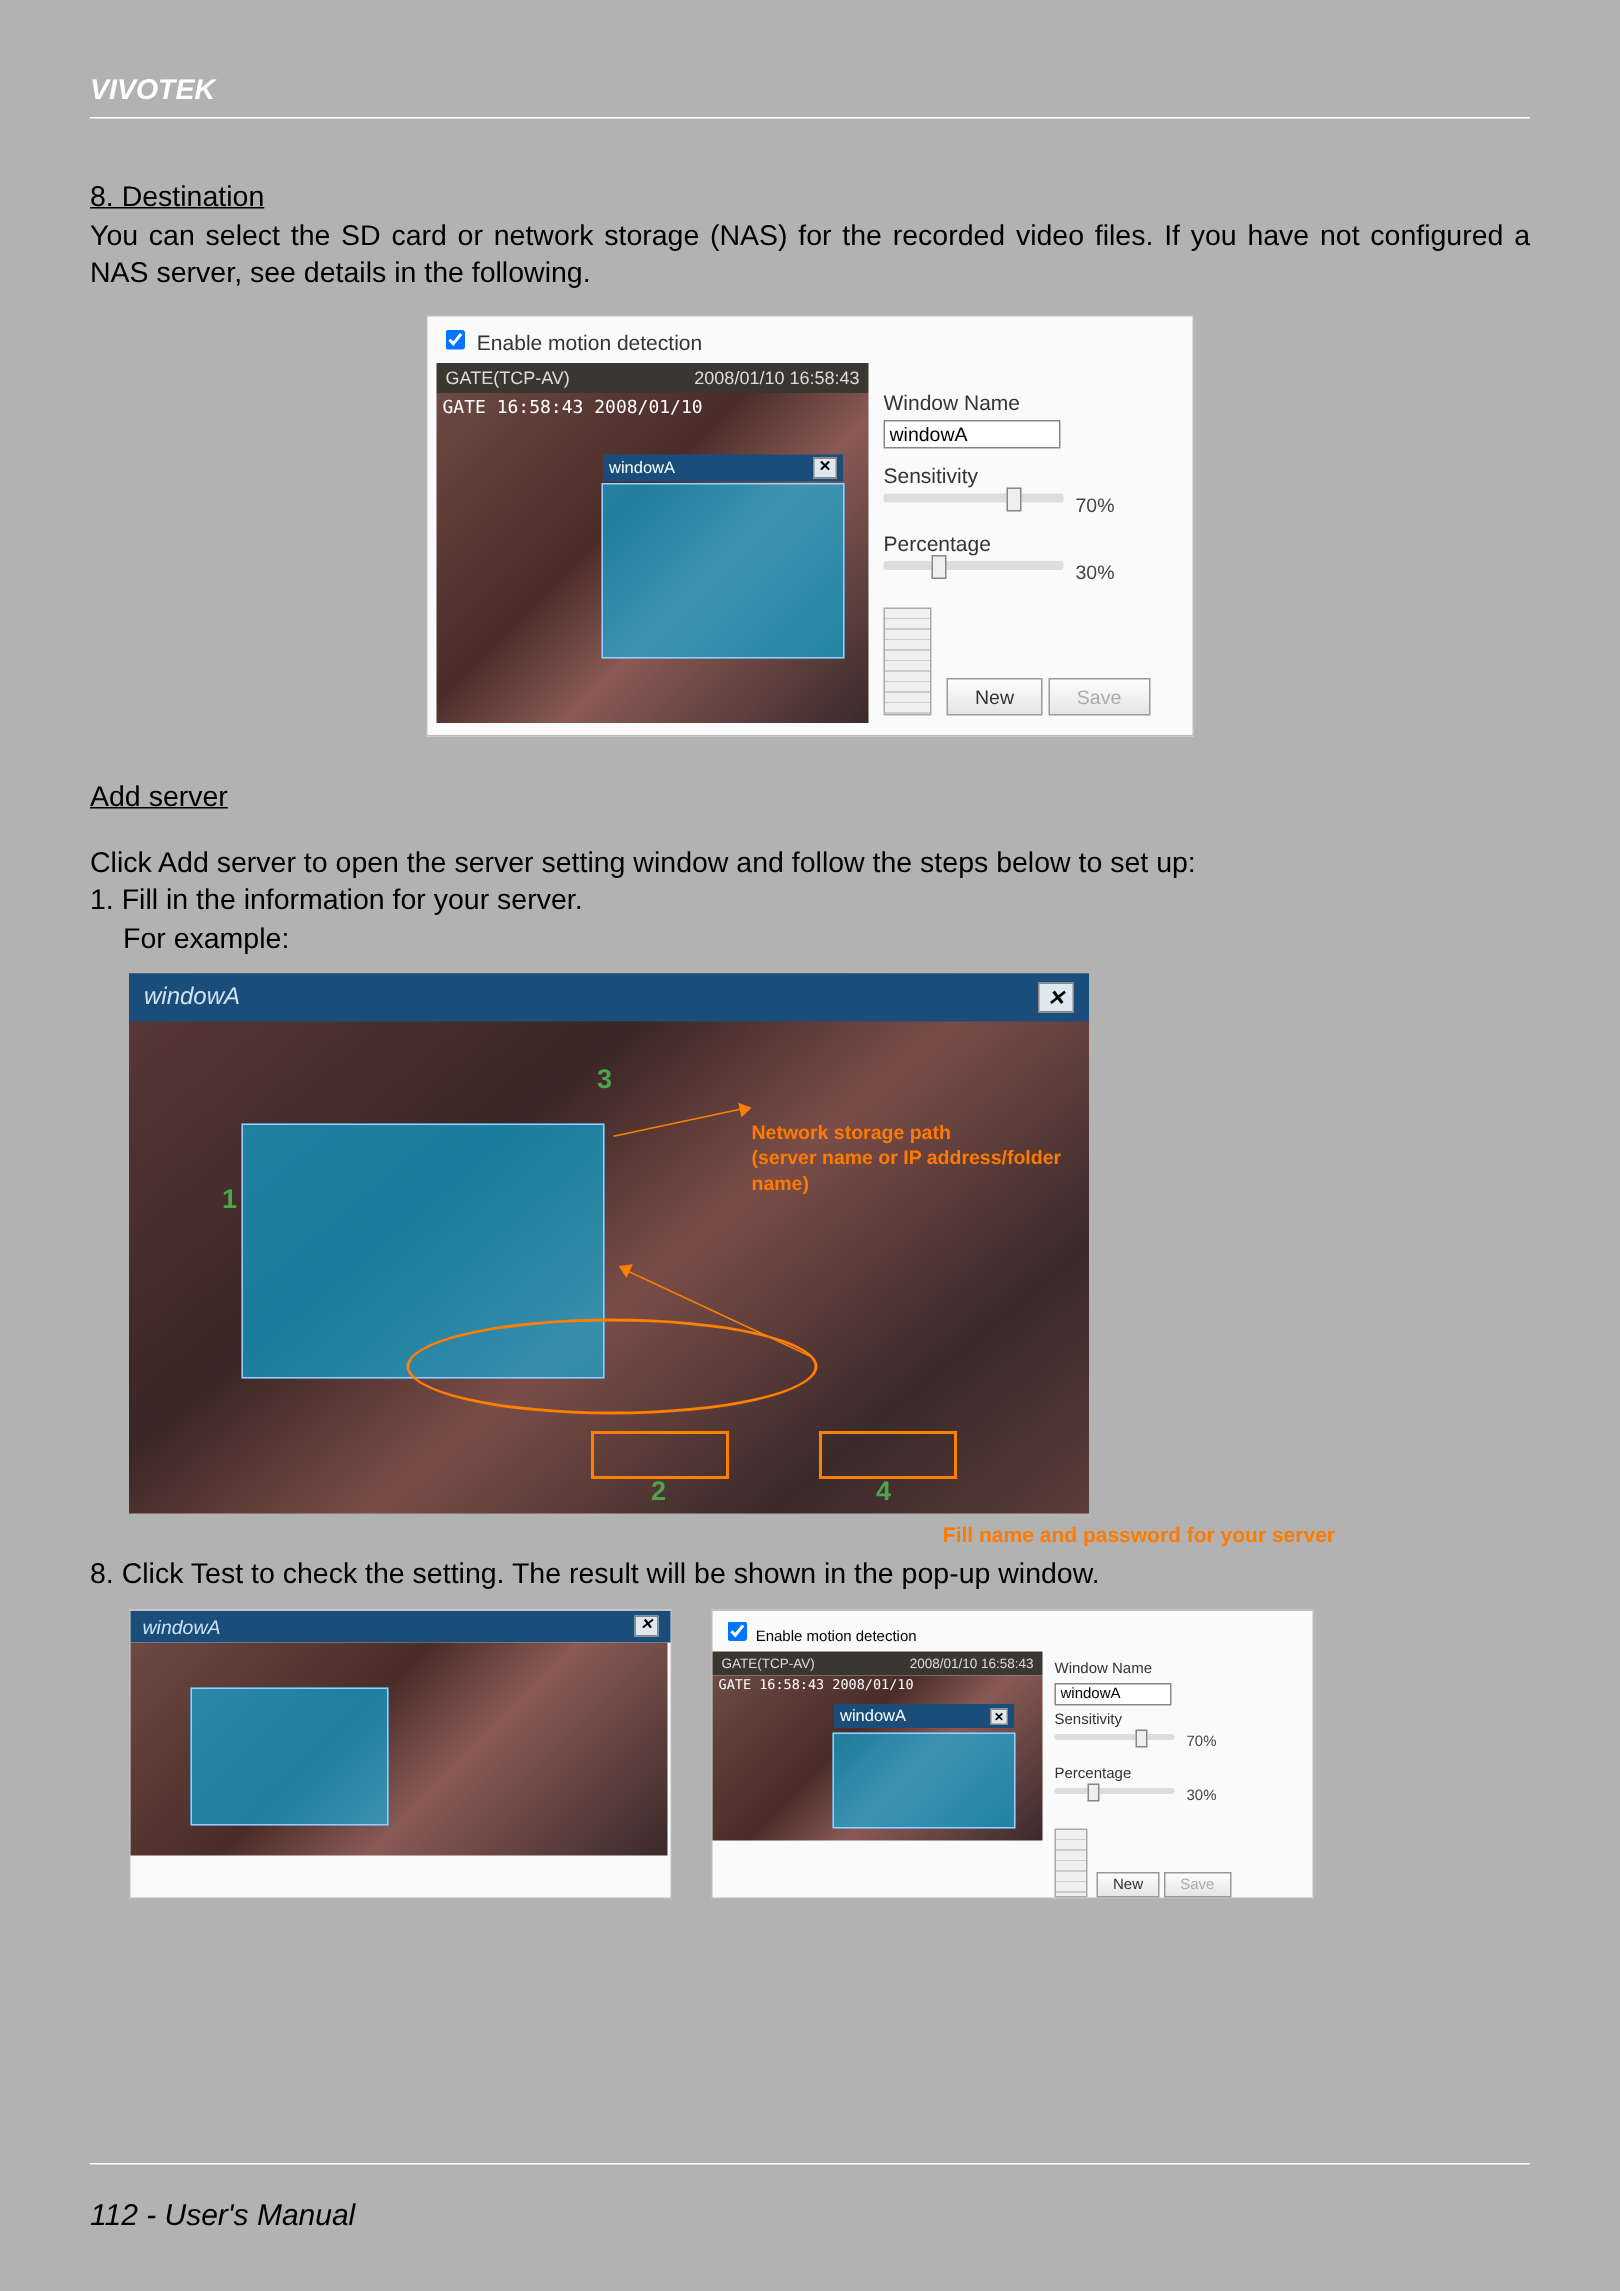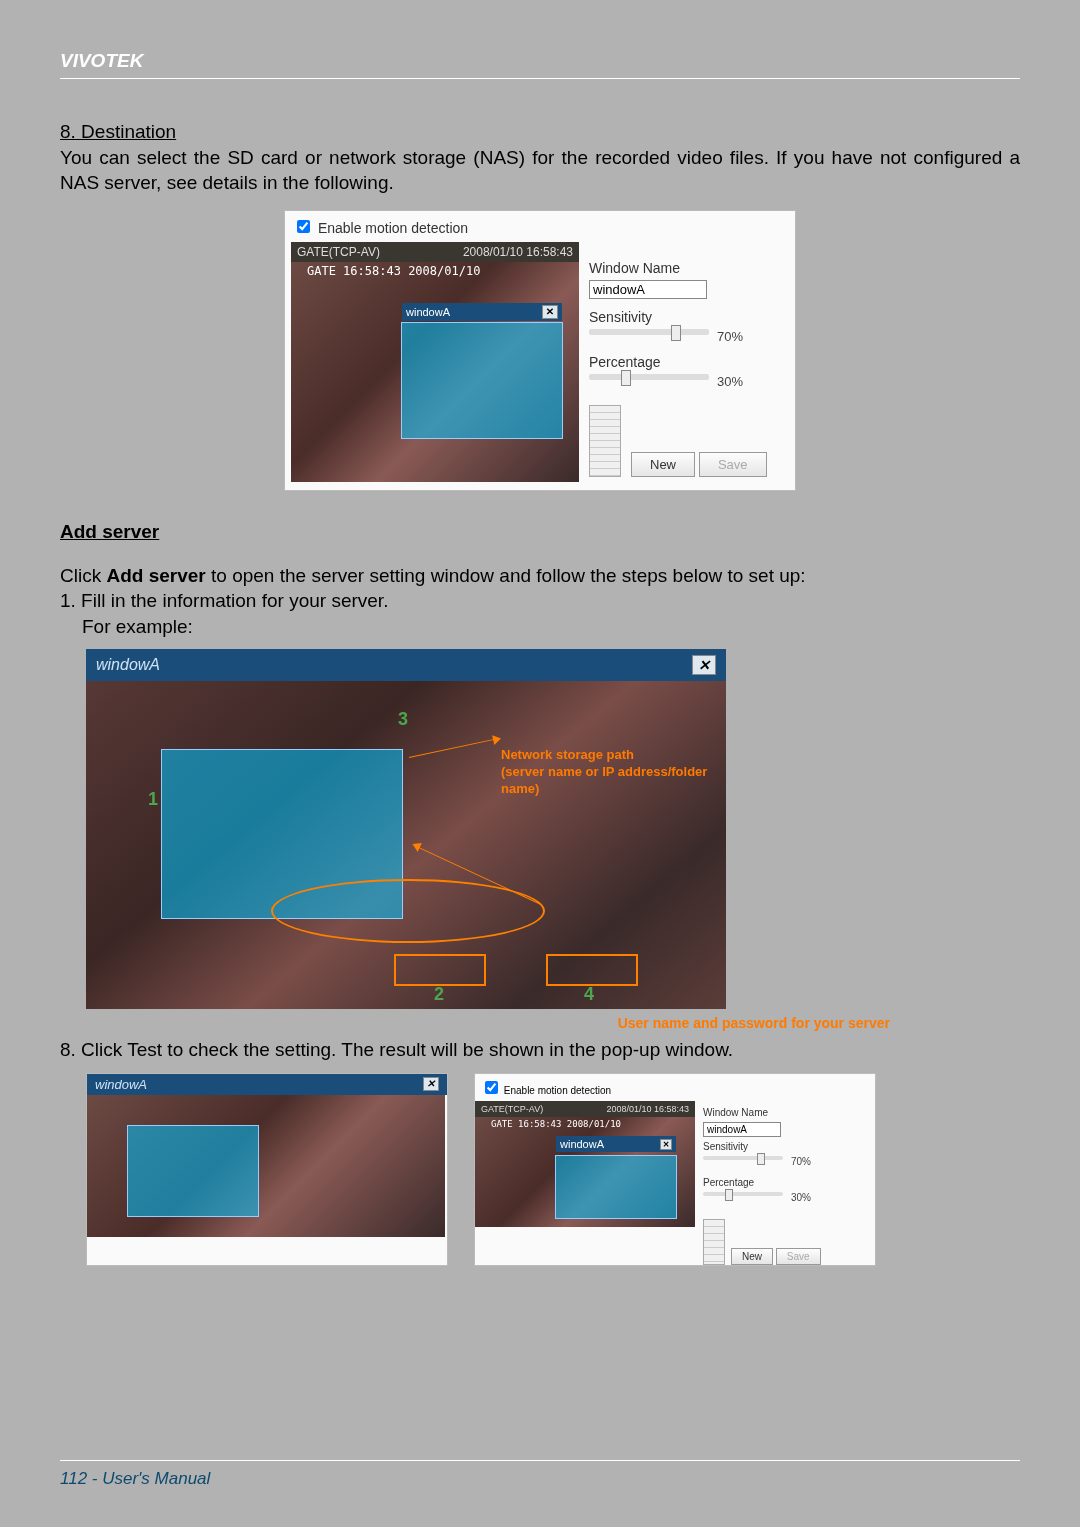--- a/index.html
+++ b/index.html
@@ -29,21 +29,21 @@
   }
   .body-text {
     font-size: 19px;
     line-height: 1.35;
     text-align: justify;
   }
   .body-text .underline {
     text-decoration: underline;
   }
   .body-text .bold {
-    font-weight: bold;
+    font-weight: normal;
     margin-top: 28px;
   }
   .fig1-wrap {
     display: flex;
     justify-content: center;
     margin: 14px 0 28px 0;
   }
   .fig1 {
     width: 510px;
     background: #fafafa;
@@ -77,21 +77,20 @@
     width: 288px;
     height: 220px;
     background: linear-gradient(135deg,#6d4a44,#4a2c28 40%,#8a5a55 60%,#3a2a2a);
   }
   .video-caption {
     position: absolute;
     top: 2px; left: 4px;
     color: #fff;
     font-size: 12px;
     font-family: monospace;
-    margin-left: 12px;
   }
   .window-rect {
     position: absolute;
     border: 1px solid #9cf;
     background: rgba(0,195,255,.55);
   }
   .window-rect .title {
     position: absolute;
     top: -20px; left: 0; right: 0;
     background: #1a4d7a;
@@ -260,25 +259,25 @@
   .small-right .bar-graph { width:20px; height:44px; }
   .small-right .check-row { font-size:10px; padding:4px 6px; }
   .small-right .video-title { font-size:9px; }
   .small-right .video-caption { font-size:9px; }
 
   .footer {
     position:absolute;
     left:60px;
     bottom:38px;
     font-style:italic;
-    color:#0c4a6e;
-    font-size:17px;
+    color:#000000;
+    font-size:20px;
     border-top:1px solid #fff;
     width: calc(100% - 120px);
-    padding-top:8px;
+    padding-top:23px;
   }
 </style>
 </head>
 <body>
 
 <div class="page">
   <div class="header-bar">VIVOTEK</div>
 
   <div class="body-text">
     <div class="underline">8. Destination</div>
@@ -365,21 +364,21 @@
       <div class="orange-rect" style="top:305px;left:460px;width:88px;height:28px;"></div>
 
       <div class="num-badge" style="top:335px;left:348px;">2</div>
       <div class="num-badge" style="top:335px;left:498px;">4</div>
 
       <div class="arrow" style="top:108px;left:323px;width:92px;transform:rotate(-12deg);transform-origin:left;"></div>
       <div class="arrow" style="top:255px;left:455px;width:140px;transform:rotate(205deg);transform-origin:left;"></div>
     </div>
   </div>
 
-  <div class="caption-right">User name and password for your server</div>
+  <div class="caption-right">Fill name and password for your server</div>
 
   <div class="body-text">
     <div>8. Click Test to check the setting. The result will be shown in the pop-up window.</div>
   </div>
 
   <div class="small-row">
     <div class="small-fig small-left">
       <div style="background:#1a4d7a;color:#cfe3f5;font-size:13px;font-style:italic;padding:3px 8px;display:flex;justify-content:space-between;">
         <span>windowA</span>
         <span class="x-icon">✕</span>

